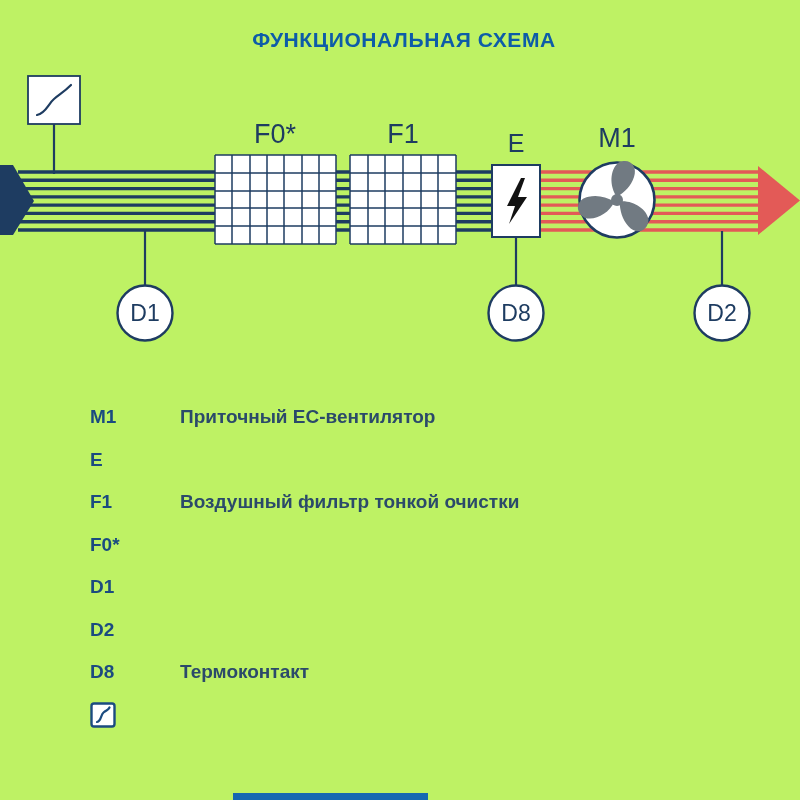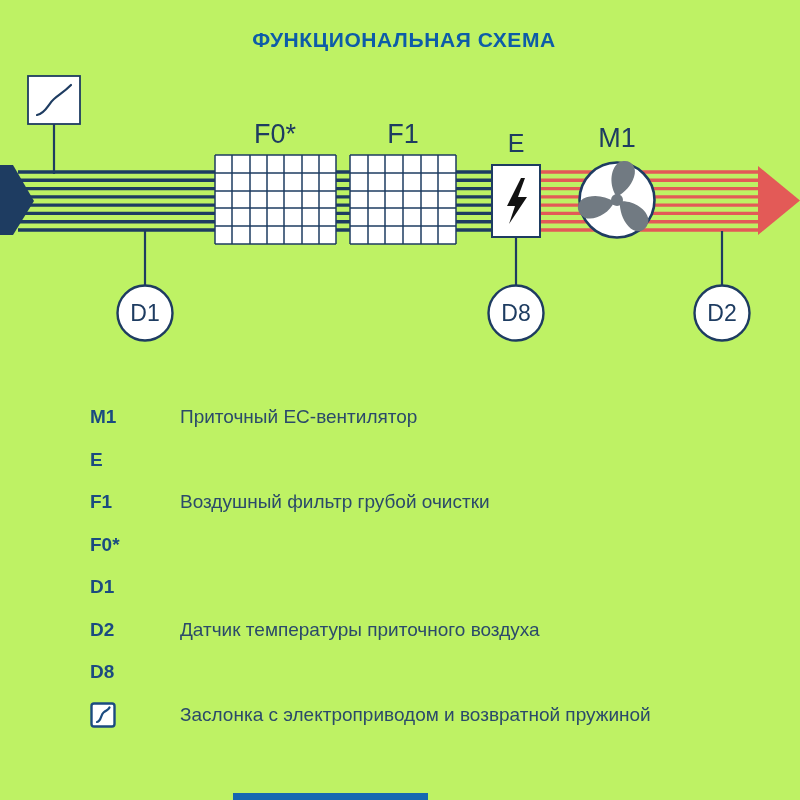--- a/index.html
+++ b/index.html
@@ -47,21 +47,21 @@
   }
   .legend-key {
     width: 90px;
     flex: 0 0 90px;
     font-size: 19px;
     font-weight: 700;
     color: #1b4b80;
   }
   .legend-text {
     font-size: 19px;
-    font-weight: 400;
+    font-weight: 700;
     color: #2b4a6a;
   }
   .legend-damper-icon { display: block; }
   .bottom-bar {
     position: absolute;
     left: 233px;
     bottom: 0;
     width: 195px;
     height: 7px;
     background: #1668b1;
@@ -146,47 +146,46 @@
       <span class="legend-key">M1</span>
       <span class="legend-text">Приточный EC-вентилятор</span>
     </div>
 
     <div class="legend-row">
       <span class="legend-key">E</span>
     </div>
 
     <div class="legend-row">
       <span class="legend-key">F1</span>
-      <span class="legend-text">Воздушный фильтр грубой очистки</span>
+      <span class="legend-text">Воздушный фильтр тонкой очистки</span>
     </div>
 
     <div class="legend-row">
       <span class="legend-key">F0*</span>
     </div>
 
     <div class="legend-row">
       <span class="legend-key">D1</span>
     </div>
 
     <div class="legend-row">
       <span class="legend-key">D2</span>
-      <span class="legend-text">Датчик температуры приточного воздуха</span>
     </div>
 
     <div class="legend-row">
       <span class="legend-key">D8</span>
+      <span class="legend-text">Термоконтакт</span>
     </div>
 
     <div class="legend-row">
       <span class="legend-key">
         <svg class="legend-damper-icon" width="26" height="26" viewBox="0 0 26 26" xmlns="http://www.w3.org/2000/svg">
           <rect x="1.5" y="1.5" width="23" height="23" rx="2.5" fill="#ffffff" stroke="#1b4b80" stroke-width="2.4"></rect>
           <path d="M7 20 C11.5 19 10.5 13 13.5 10.5 C16.5 8 18.5 8 19.5 5.5" stroke="#1b4b80" stroke-width="2.2" fill="none" stroke-linecap="round"></path>
         </svg>
       </span>
-      <span class="legend-text">Заслонка с электроприводом и возвратной пружиной</span>
     </div>
 
   </div>
 
   <div class="bottom-bar"></div>
 
 </div>
 
 </body></html>

